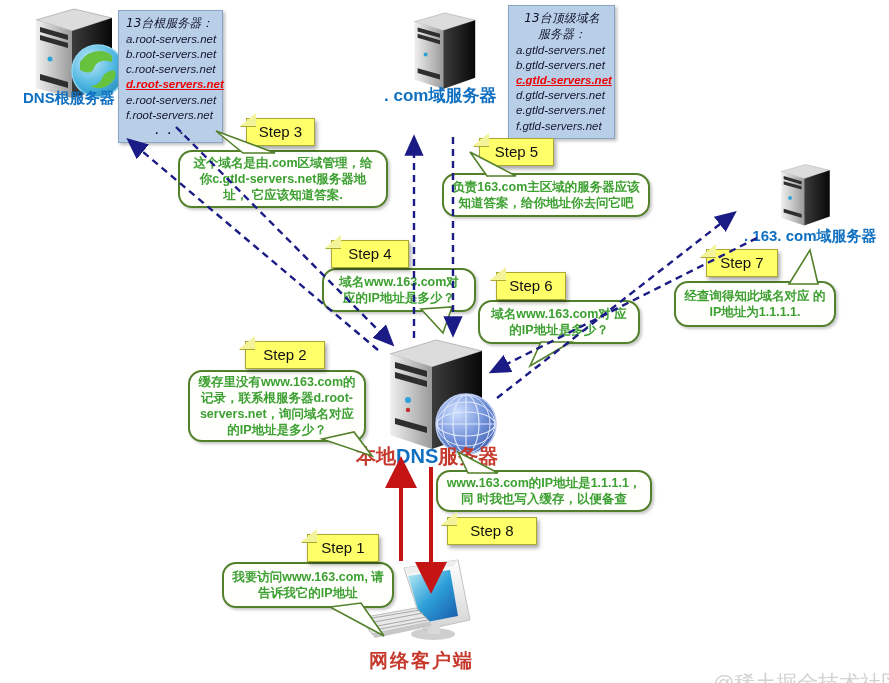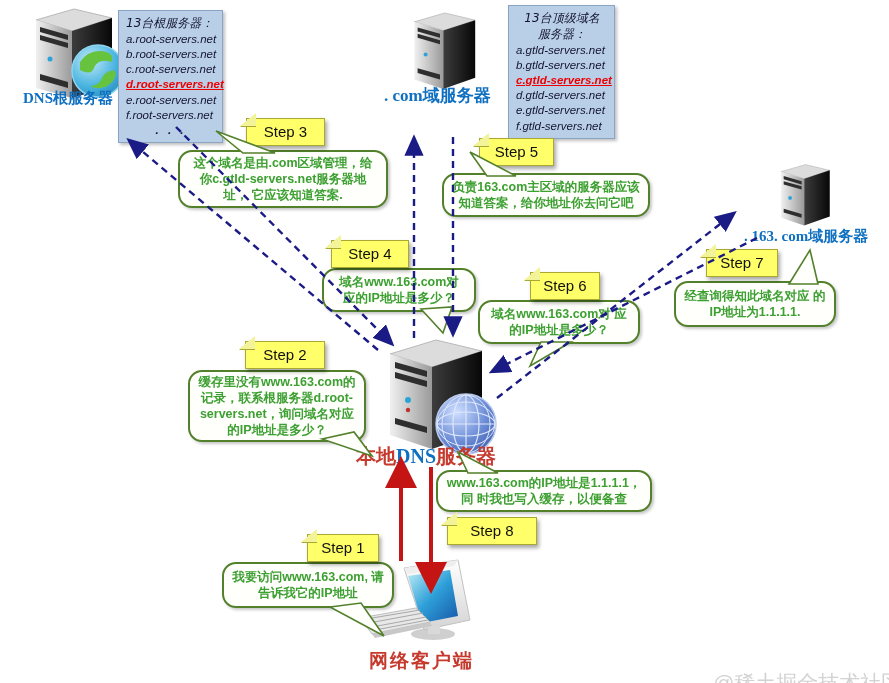--- a/index.html
+++ b/index.html
@@ -30,21 +30,21 @@
   .note::before{content:"";position:absolute;left:-7px;top:-6px;width:0;height:0;
     border-style:solid;border-width:0 0 13px 16px;border-color:transparent transparent #f3f39a transparent;
     filter:drop-shadow(0 1px 0 var(--note_border));}
 
   
   .bubble{background:#fffffb;border:2px solid var(--bubble_border);border-radius:14px;
     color:var(--bubble_green);font-weight:bold;font-size:12.5px;line-height:1.28;
     text-align:center;display:flex;align-items:center;justify-content:center;
     padding:3px 8px;box-shadow:2px 2px 3px rgba(0,0,0,.22);z-index:5;}
 
-  .nodelabel{font-weight:bold;color:var(--label_blue);white-space:nowrap;z-index:4;font-family:Liberation Serif, serif;}
+  .nodelabel{font-weight:bold;color:var(--label_blue);white-space:nowrap;z-index:4;}
   .redlabel{color:var(--label_red);}
   svg{display:block;}
   .overlay{position:absolute;left:0;top:0;z-index:7;pointer-events:none;}
   .watermark{color:var(--watermark_gray);font-size:21px;z-index:2;white-space:nowrap;margin-top:16px;}
 </style>
 </head>
 <body>
 
 <div class="canvas">
 
@@ -171,27 +171,27 @@
     <div class="ttl" style="text-align:center">13台顶级域名</div>
     <div class="ttl" style="text-align:center">服务器：</div>
     <div>a.gtld-servers.net</div>
     <div>b.gtld-servers.net</div>
     <div class="hl">c.gtld-servers.net</div>
     <div>d.gtld-servers.net</div>
     <div>e.gtld-servers.net</div>
     <div>f.gtld-servers.net</div>
   </div>
 
-  <div class="abs note" style="left:246px;top:118px;width:79px;height:28px">
+  <div class="abs note" style="left:246px;top:118px;width:69px;height:28px">
     <span>Step 3</span></div>
   <div class="abs note" style="left:479px;top:138px;width:75px;height:28px">
     <span>Step 5</span></div>
   <div class="abs note" style="left:331px;top:240px;width:78px;height:28px">
     <span>Step 4</span></div>
-  <div class="abs note" style="left:530px;top:272px;width:70px;height:28px">
+  <div class="abs note" style="left:496px;top:272px;width:70px;height:28px">
     <span>Step 6</span></div>
   <div class="abs note" style="left:706px;top:249px;width:72px;height:28px">
     <span>Step 7</span></div>
   <div class="abs note" style="left:245px;top:341px;width:80px;height:28px">
     <span>Step 2</span></div>
   <div class="abs note" style="left:447px;top:517px;width:90px;height:28px">
     <span>Step 8</span></div>
   <div class="abs note" style="left:307px;top:534px;width:72px;height:28px">
     <span>Step 1</span></div>
 

